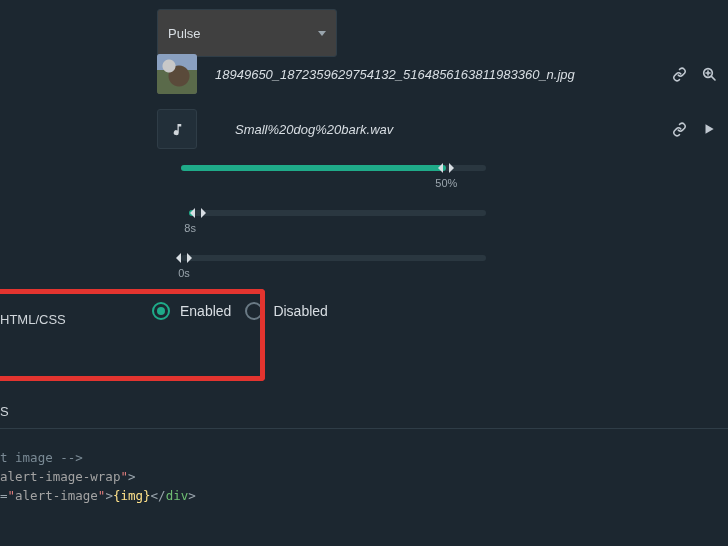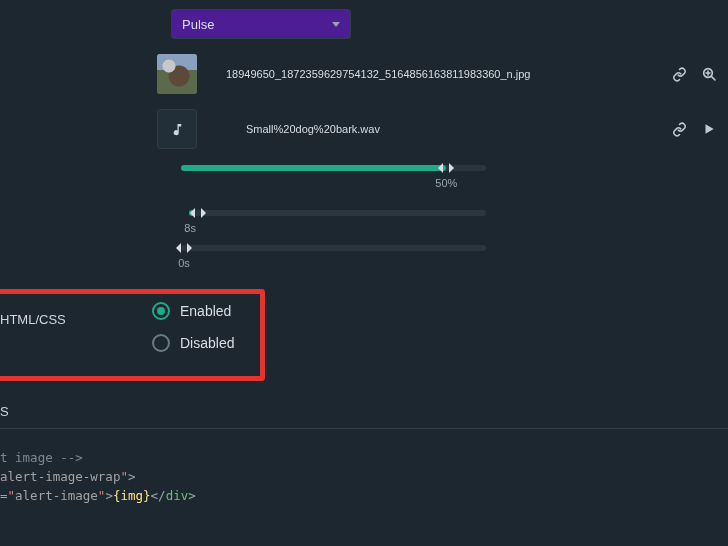--- a/index.html
+++ b/index.html
@@ -11,30 +11,29 @@
     color: #c0c8d0;
     position: relative;
   }
 
   
   .dropdown {
     position: absolute;
     left: 157px;
     top: 9px;
     width: 180px;
-    height: 30px;
-    background: #4c1d95;
+    height: 48px;
+    background: #404040;
     border: 1px solid #2f3d47;
     border-radius: 3px;
     display: flex;
     align-items: center;
     padding: 0 10px;
     justify-content: space-between;
     cursor: pointer;
-    margin-left: 14px;
   }
   .dropdown-label { color: #d8dee3; font-size: 13px; }
   .caret {
     width: 0; height: 0;
     border-left: 4px solid transparent;
     border-right: 4px solid transparent;
     border-top: 5px solid #9aa5ad;
   }
 
   
@@ -68,47 +67,48 @@
     width: 40px; height: 40px;
     background: #222f39;
     border: 1px solid #2f3d47;
     border-radius: 3px;
     display:flex; align-items:center; justify-content:center;
     flex: 0 0 40px;
     color:#d0d6db;
   }
 
   .file-label {
-    margin-left: 29px;
+    margin-left: 18px;
     color: #d8dee3;
-    font-size: 11px;
+    font-size: 13px;
     white-space: nowrap;
     overflow: hidden;
     text-overflow: ellipsis;
     flex: 1;
+    font-style: italic;
   }
 
   .row-actions {
     display:flex;
     gap: 14px;
     align-items:center;
     flex: 0 0 auto;
   }
   .icon-link, .icon-zoom, .icon-play {
     width: 16px; height: 16px;
     color: #c0c8d0;
     display:flex; align-items:center; justify-content:center;
     cursor:pointer;
   }
 
   
   .slider-block { position:absolute; left:157px; width:305px;margin-left:24px; }
   .slider-block.vol { top:165px; }
   .slider-block.dur1 { top:210px;padding-left:8px; }
-  .slider-block.dur2 { top:245px;text-align:right; }
+  .slider-block.dur2 { top:255px;text-align:right; }
 
   .slider-track {
     position: relative;
     width: 100%;
     height: 6px;
     background: #2a3740;
     border-radius: 3px;
   }
   .slider-fill {
     position:absolute; left:0; top:0; height:100%;
@@ -157,22 +157,23 @@
     font-size:13px;
   }
   .section-label.htmlcss { left:0; top:312px; }
   .section-label.s-letter { left:0; top:404px; }
 
   .radio-group {
     position:absolute;
     left:152px;
     top:302px;
     display:flex;
-    flex-direction:column;
+    flex-direction:row;
     gap:14px;
+    align-items:flex-end;
   }
   .radio-item {
     display:flex;
     align-items:center;
     gap:10px;
     cursor:pointer;
   }
   .radio-outer {
     width:18px; height:18px;
     border-radius:50%;

